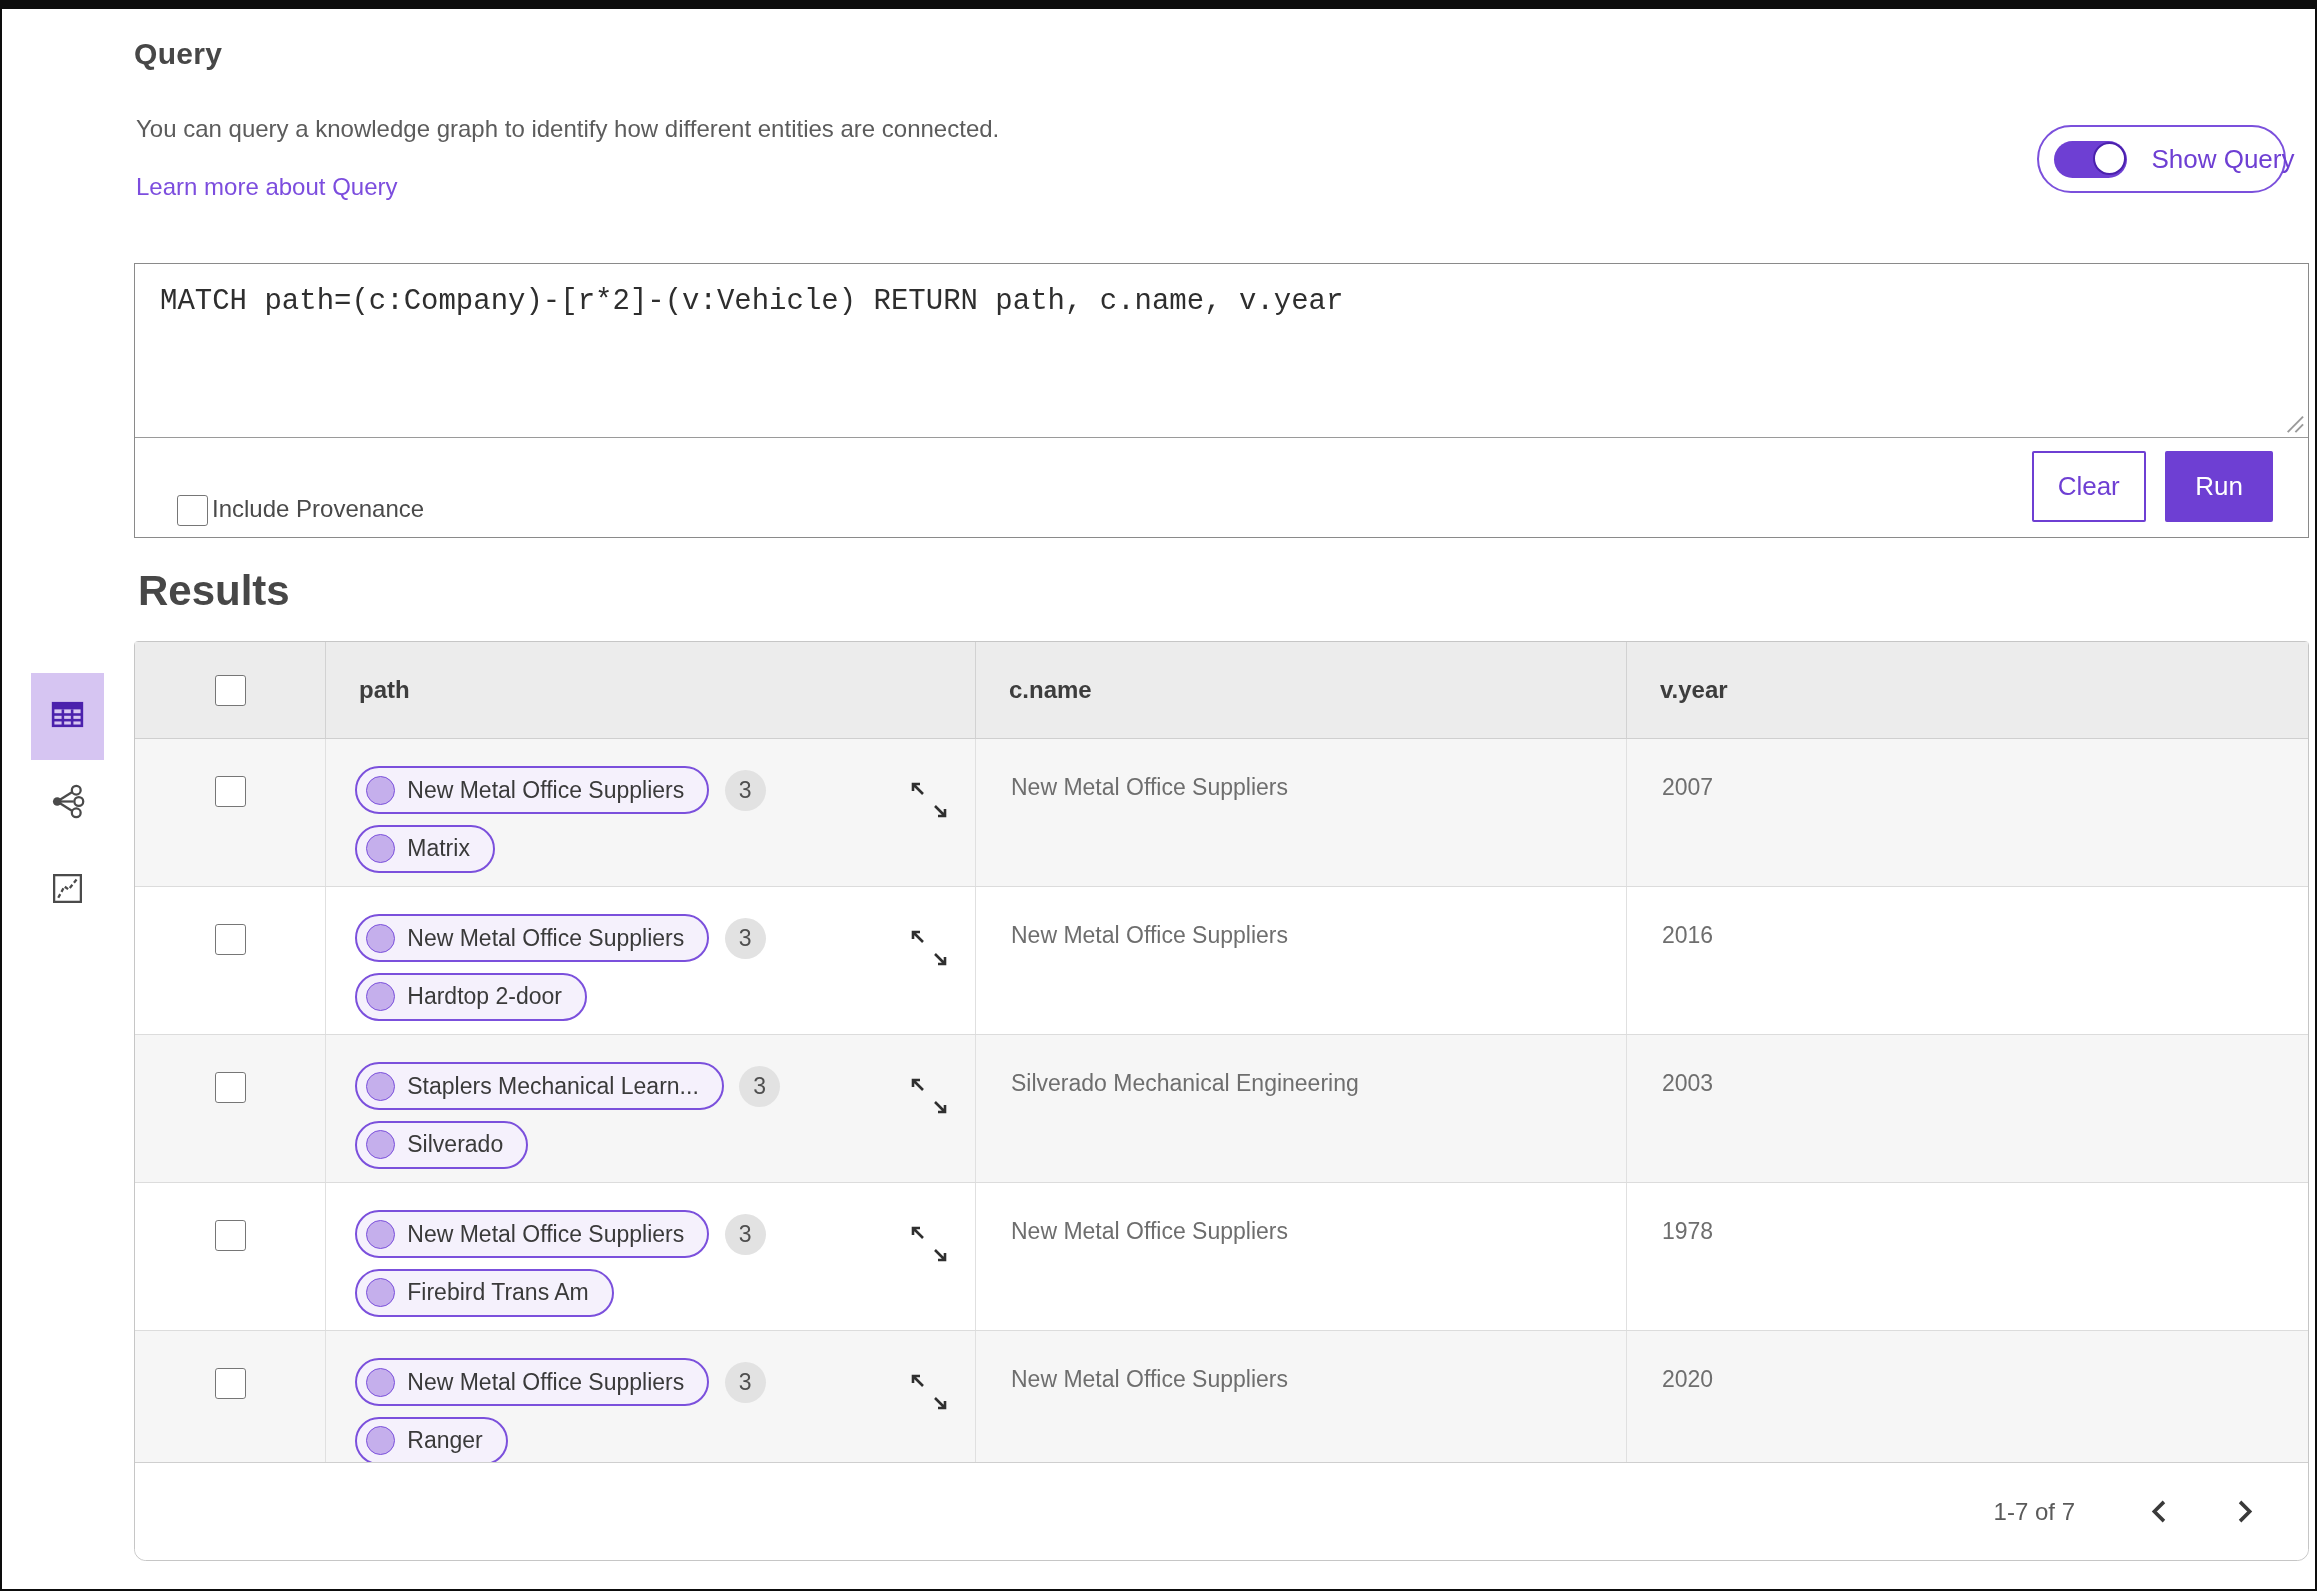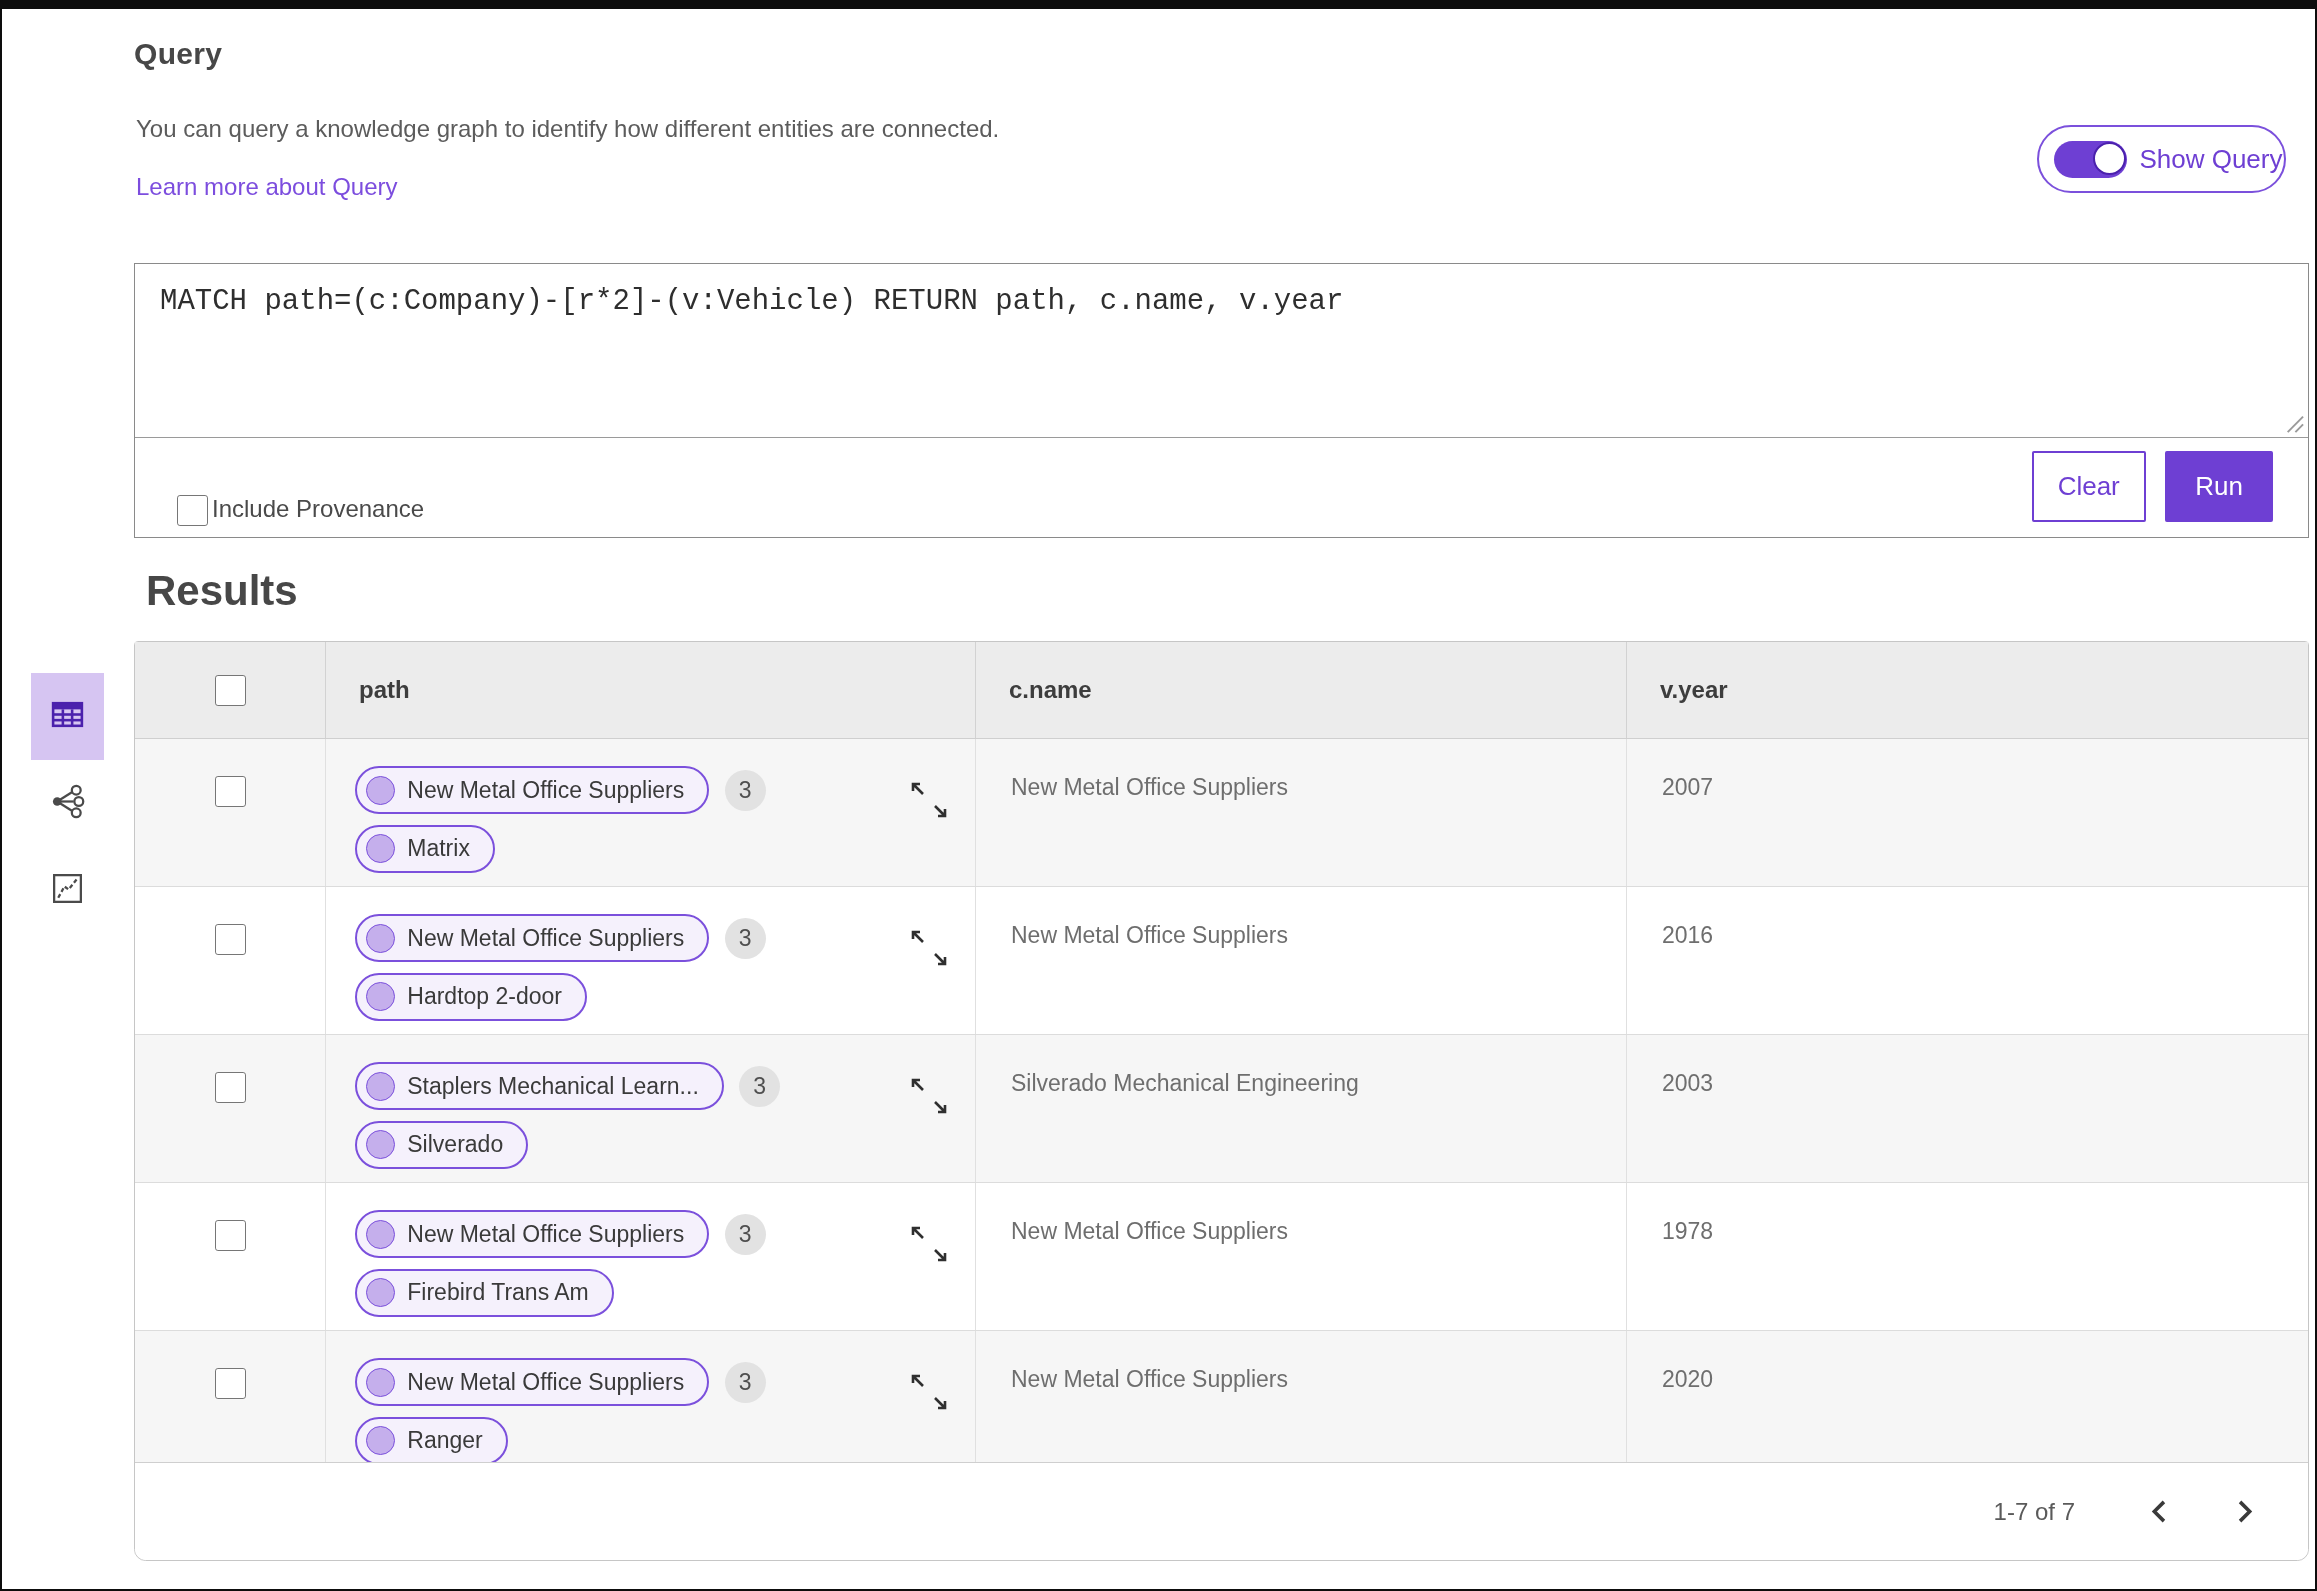--- a/index.html
+++ b/index.html
@@ -11,21 +11,21 @@
   }
 
   
   .page-title { position:absolute; left:132px; top:17.4px; font-size:30px; line-height:56px;
     font-weight:700; color:#474747; letter-spacing:0.3px; }
   .page-desc { position:absolute; left:134px; top:106px; font-size:24px; color:#5c5c5c; }
   .learn-link { position:absolute; left:134px; top:164px; font-size:24px; color:#7c4dde; cursor:pointer; }
 
   .show-query { position:absolute; left:2035px; top:116px; height:68px; width:249px;
     border:2.4px solid #7b50dc; border-radius:965px; background:#fff;
-    display:flex; align-items:center; padding:0 19.3px 0 15.4px; gap:12px; cursor:pointer; }
+    display:flex; align-items:center; padding:0 19.3px 0 15.4px; gap:24px; cursor:pointer; }
   .toggle-track { position:relative; width:73px; height:37px; background:#6e3fd3; border-radius:965px; flex:0 0 auto; }
   .toggle-knob { position:absolute; right:1px; top:1.9px; width:33px; height:33px; border-radius:50%;
     background:#ffffff; border:2.4px solid #4b21ad; }
   .show-query-label { font-size:26px; color:#6e3fd3; white-space:nowrap; }
 
   
   .query-panel { position:absolute; left:132px; top:254px; width:2175px; height:275px;
     border:1.9px solid #8a8a8a; background:#fff; }
   .editor-area { position:relative; height:174px; border-bottom:1.4px solid #9a9a9a; }
   .query-code { padding:21px 25px; font-family:"Liberation Mono","DejaVu Sans Mono",monospace;
@@ -35,21 +35,21 @@
     padding:0 35px 0 42px; }
   .provenance { display:flex; align-items:flex-start; gap:4px; cursor:pointer;margin-top:48px; }
   .checkbox { width:31px; height:31px; border:1.9px solid #767676; border-radius:2.9px; background:#fff; }
   .provenance-label { font-size:24px; color:#4a4a4a; }
   .toolbar-buttons { display:flex; gap:19.3px; }
   .btn { font-family:"Liberation Sans",sans-serif; font-size:26px; cursor:pointer; border-radius:1.9px; }
   .btn-clear { width:114px; height:71px; background:#fff; border:2.4px solid #6e3fd3; color:#6e3fd3; }
   .btn-run { width:108px; height:71px; background:#6e3fd3; border:none; color:#ffffff; }
 
   
-  .results-title { position:absolute; left:144px; top:558px; font-size:42px; font-weight:700; color:#474747; }
+  .results-title { position:absolute; left:136px; top:558px; font-size:42px; font-weight:700; color:#474747; }
 
   .view-rail { position:absolute; left:29px; top:664px; width:73px; display:flex; flex-direction:column; }
   .view-item { width:73px; height:87px; display:flex; align-items:center; justify-content:center; cursor:pointer; }
   .view-item.selected { background:#d6c5f2; }
 
   .results-card { position:absolute; left:132px; top:632px; width:2175px;
     border:1.4px solid #c6c6c6; border-radius:3.9px 3.9px 11.6px 11.6px; background:#fff; }
   .table-clip { height:820px; overflow:hidden; }
   .thead { display:flex; height:97px; background:#ececec; border-bottom:1.4px solid #cfcfcf; align-items:center; }
   .col-check { width:190px; flex:0 0 auto; display:flex; justify-content:center; }

